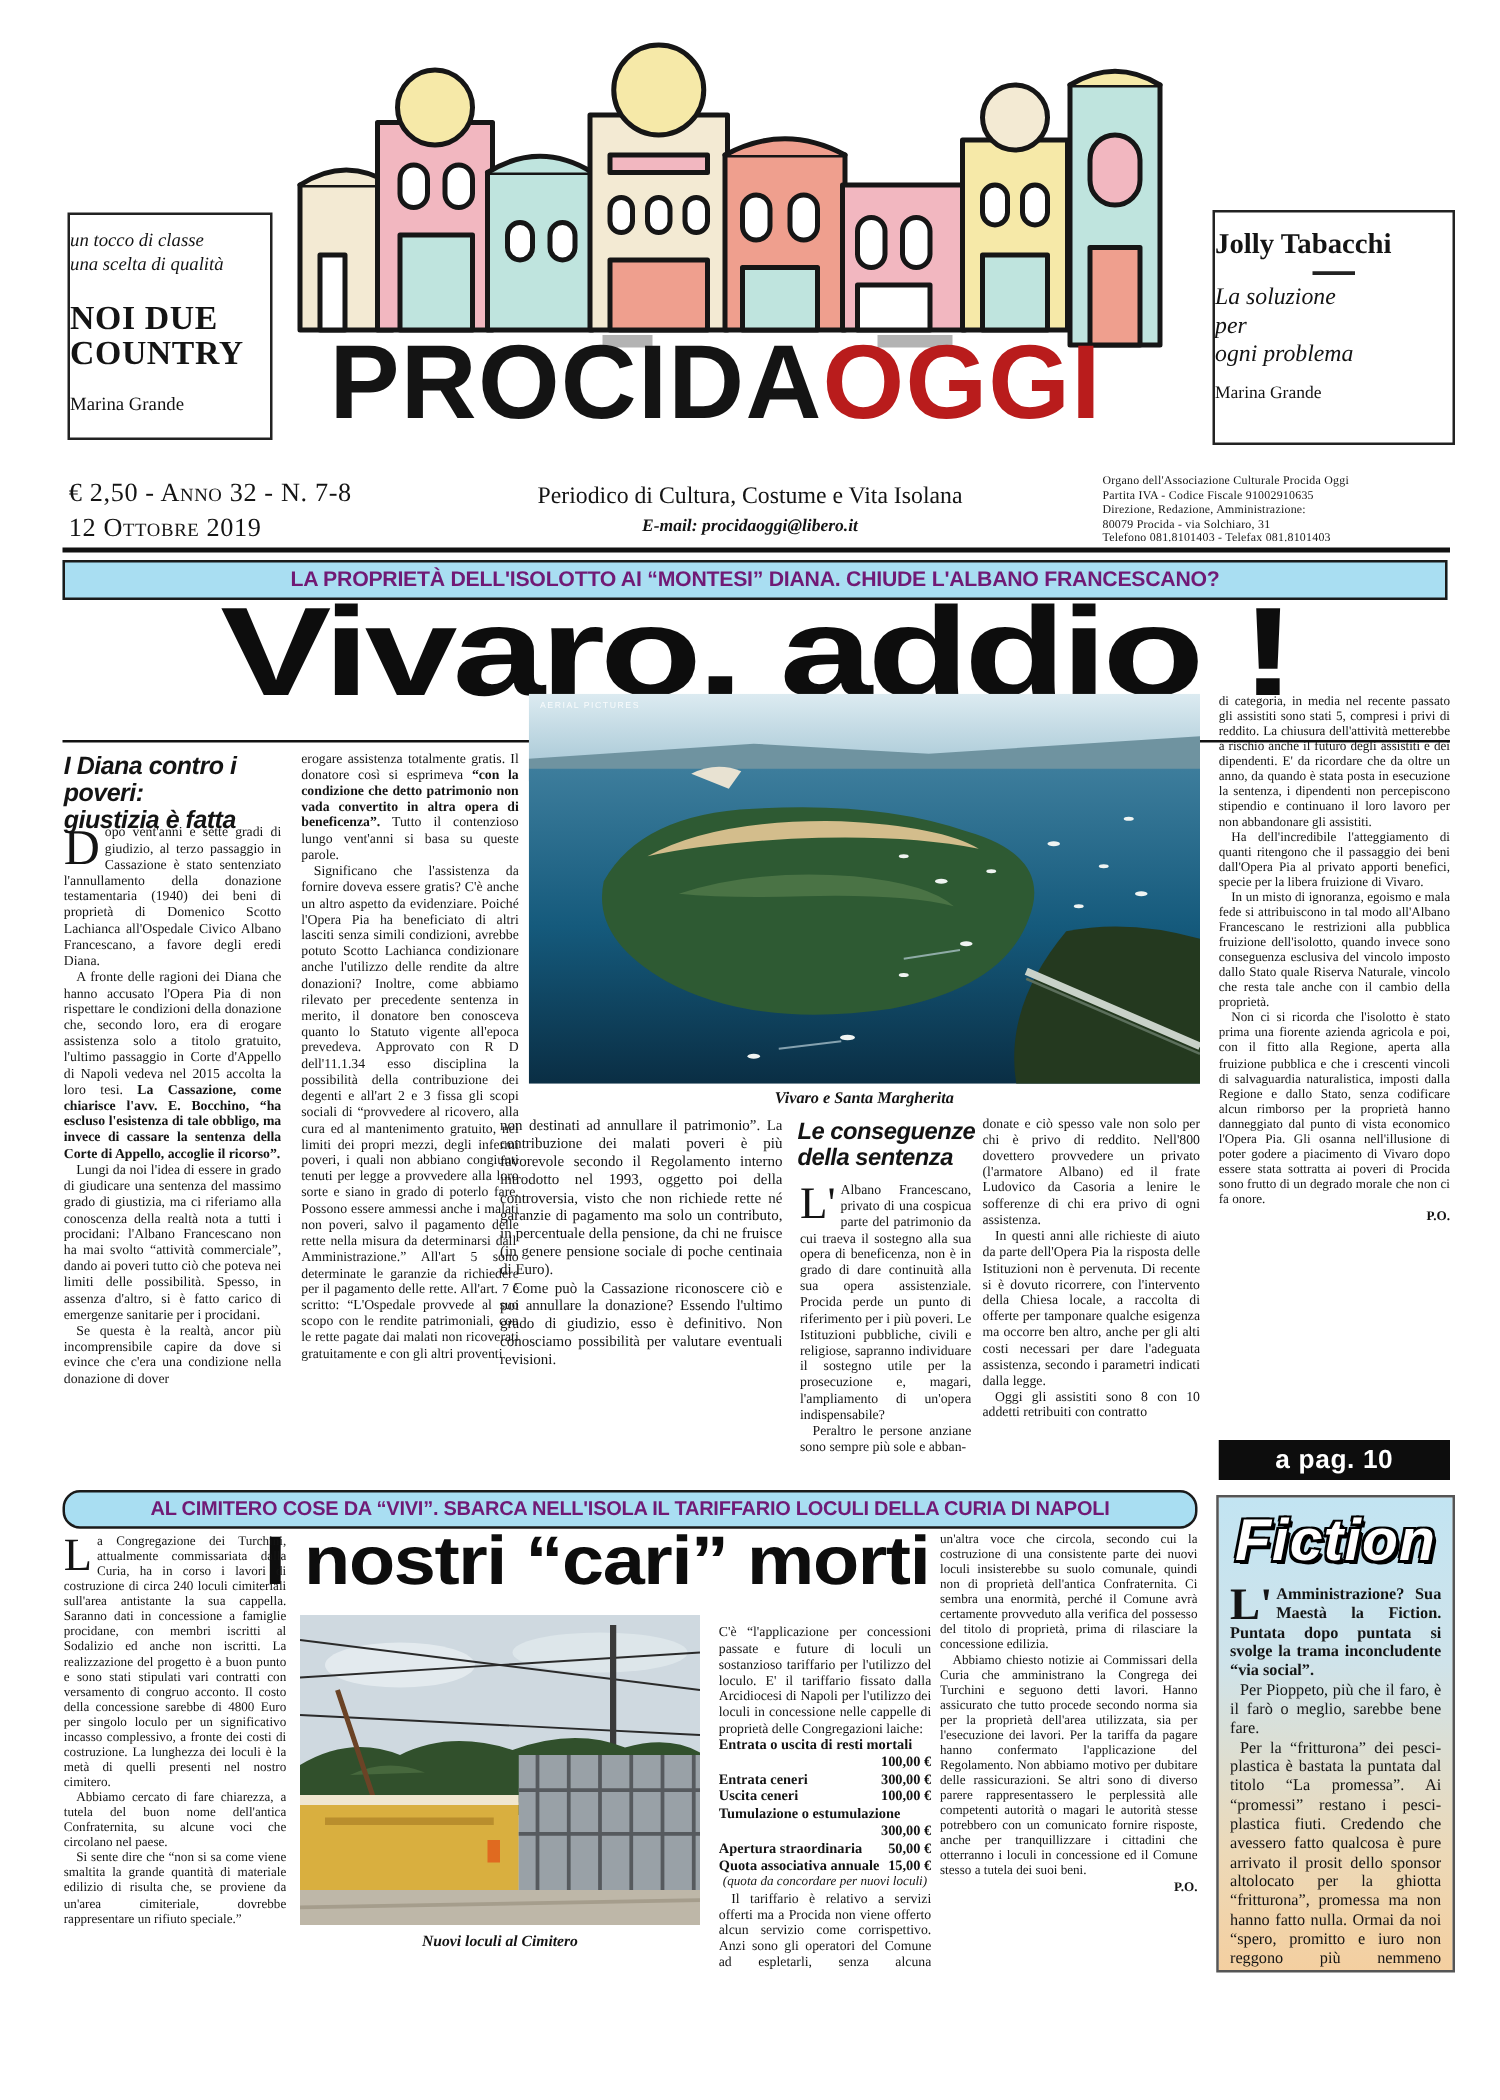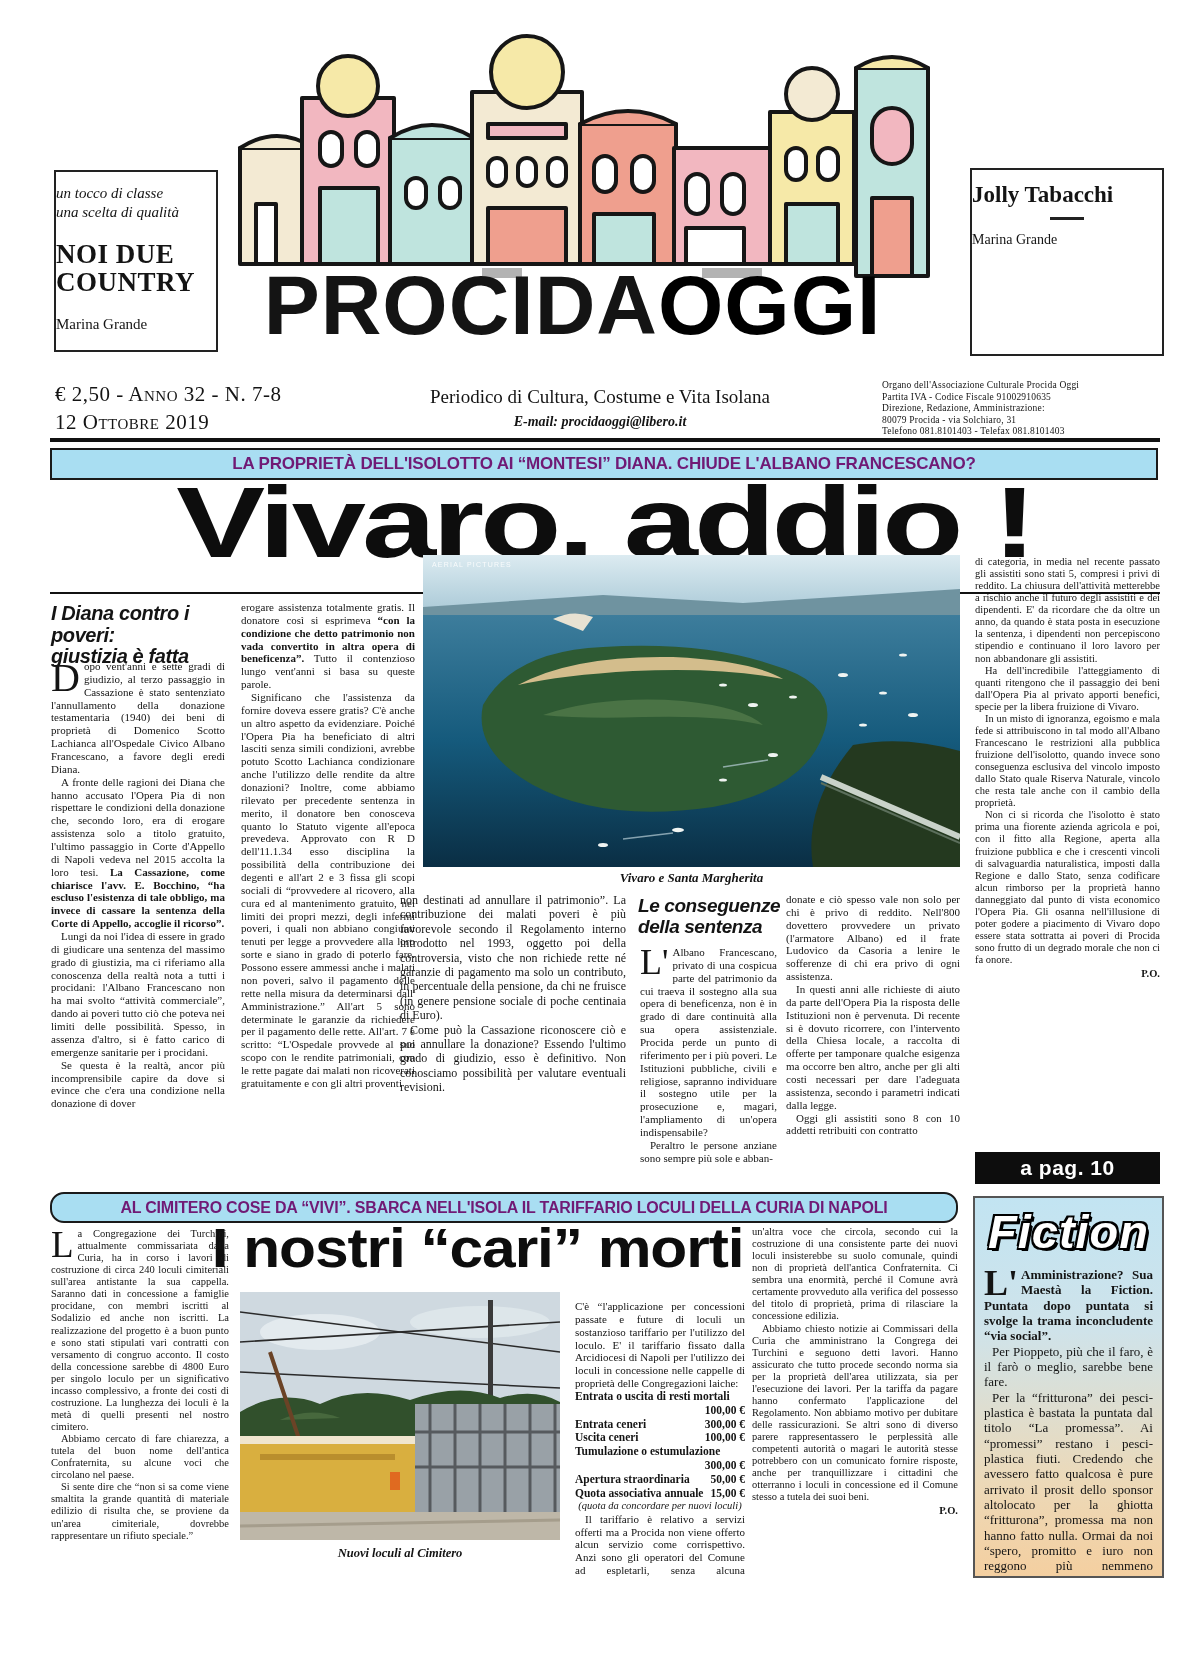--- a/index.html
+++ b/index.html
@@ -10,21 +10,21 @@
   
   .adbox{border:2px solid #222;text-align:left;background:#fff;}
   .ad-tag{font-style:italic;font-size:15px;line-height:1.25;margin-top:12px;}
   .ad-name{font-weight:bold;font-size:27px;line-height:1.05;margin-top:18px;letter-spacing:.5px;}
   .ad-name2{font-weight:bold;font-size:23px;margin-top:12px;}
   .ad-div{width:34px;border-top:3px solid #222;margin:9px auto 7px auto;}
   .ad-tagline{font-style:italic;font-size:19px;line-height:1.2;}
   .ad-loc{font-size:15px;margin-top:20px;}
   .logo{font-family:"Liberation Sans",sans-serif;font-weight:bold;font-size:84px;
         letter-spacing:1px;line-height:86px;white-space:nowrap;}
-  .logo .g{color:#000000;}
+  .logo .g{color:#b91c1c;}
   .smallcaps{font-variant:small-caps;}
   .priceline{font-size:21px;letter-spacing:.5px;}
   .subtitle{font-size:19px;text-align:center;}
   .email{font-size:14px;font-weight:bold;font-style:italic;text-align:center;}
   .imprint{font-size:9.5px;line-height:1.22;letter-spacing:.2px;}
   .rule-thick{background:#111;}
   .banner{background:#a9def2;border:2px solid #1a1a1a;text-align:center;
           font-family:"Liberation Sans",sans-serif;font-weight:bold;font-size:17px;
           letter-spacing:-0.2px;color:#701a75;display:flex;align-items:center;justify-content:center;}
   .headline{text-align:center;font-family:"Liberation Sans",sans-serif;font-weight:bold;color:#0d0d0d;}
@@ -120,20 +120,23 @@
     </g>
   </svg>
 
   <div class="abs logo" style="left:240px;top:262px;width:665px;text-align:center;">
     <span>PROCIDA</span><span class="g">OGGI</span>
   </div>
 
   <div class="abs adbox" style="left:970px;top:168px;width:190px;height:184px;">
     <div class="ad-name2">Jolly Tabacchi</div>
     <div class="ad-div"></div>
+    <div class="ad-tagline" style="white-space:pre-line;">La soluzione
+per
+ogni problema</div>
     <div class="ad-loc" style="font-size:14px;margin-top:12px;">Marina Grande</div>
   </div>
 
   <div class="abs priceline smallcaps" style="left:55px;top:382px;">€ 2,50 - Anno 32 - N. 7-8</div>
   <div class="abs priceline smallcaps" style="left:55px;top:410px;">12 Ottobre 2019</div>
 
   <div class="abs email" style="left:330px;top:414px;width:540px;">E-mail: procidaoggi@libero.it</div>
   <div class="abs subtitle" style="left:330px;top:386px;width:540px;">Periodico di Cultura, Costume e Vita Isolana</div>
 
   <div class="abs imprint" style="left:882px;top:380px;width:280px;">

